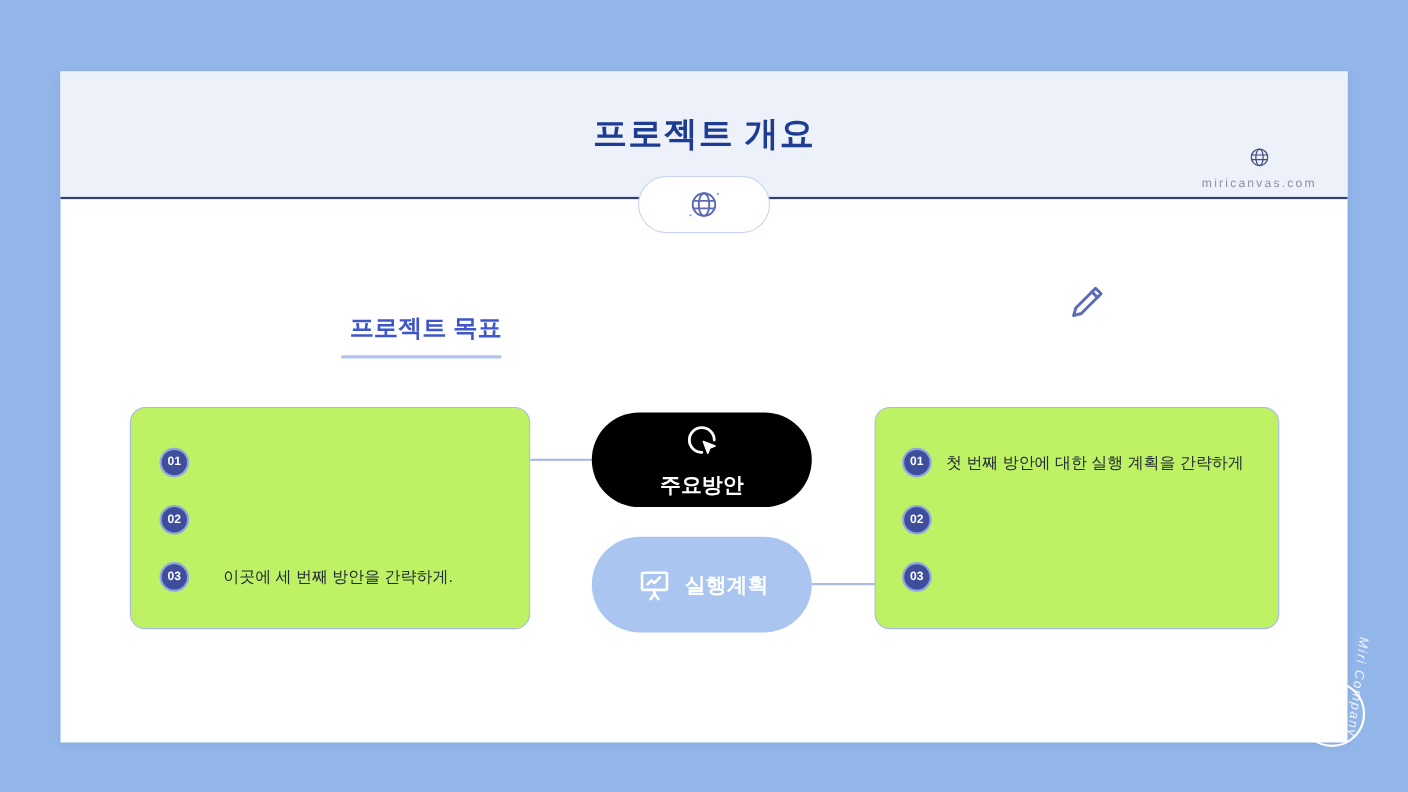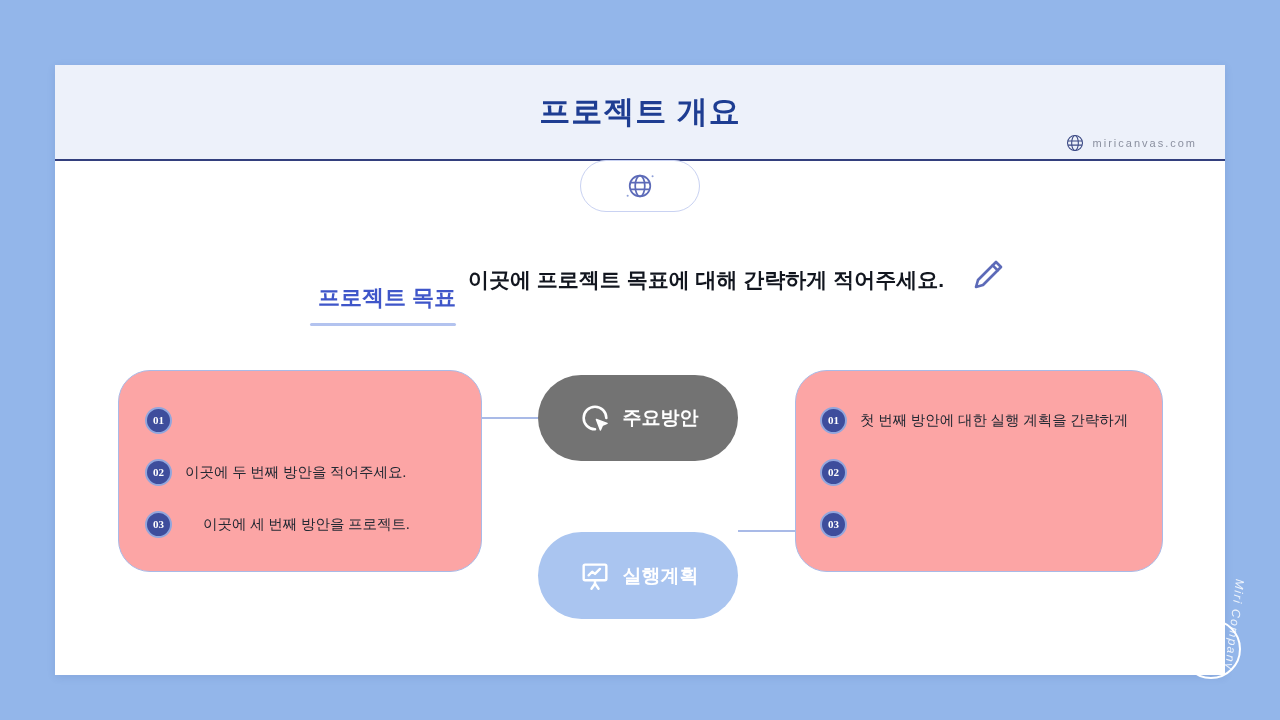--- a/index.html
+++ b/index.html
@@ -9,51 +9,51 @@
     background:#93b6ea;
     font-family:"Liberation Sans", sans-serif;
     overflow:hidden;
   }
   .slide {
     position:absolute; left:55px; top:65px; width:1170px; height:610px;
     background:#ffffff;
     box-shadow:0 2px 8px rgba(40,60,120,0.12);
   }
   .header {
-    position:absolute; left:0; top:0; width:100%; height:96px;
+    position:absolute; left:0; top:0; width:100%; height:116px;
     background:#edf1fa;
     border-bottom:2px solid #333f7d;
     display:flex; align-items:center; justify-content:center;
   }
   .title {
     font-size:31px; font-weight:bold; color:#1e3d92; letter-spacing:1px;
   }
   .site {
     position:absolute; right:28px; top:68px;
     display:flex; align-items:center; gap:8px;
-    color:#8b90a0; font-size:11px; letter-spacing:2px;
+    color:#8b90a0; font-size:11px; letter-spacing:2px;flex-direction:column;
   }
   .badge {
     position:absolute; left:50%; top:121px; transform:translate(-50%,-50%);
     width:120px; height:52px; background:#ffffff;
     border:1.5px solid #c9d2f2; border-radius:28px;
     display:flex; align-items:center; justify-content:center; z-index:3;
   }
   .obj-label-wrap { position:absolute; left:255px; top:218px;text-align:right; }
   .obj-label { font-size:22px; font-weight:bold; color:#3f56c9; white-space:nowrap; }
   .obj-underline { width:146px; height:3px; background:#b3c3ef; margin-top:10px; border-radius:2px; }
   .obj-text {
     position:absolute; left:413px; top:201px;
     font-size:21px; font-weight:bold; color:#12161f; white-space:nowrap;
   }
   .pencil { position:absolute; left:913px; top:190px; width:40px; height:40px; }
 
   .list-box {
-    position:absolute; background:#fca5a5;
-    border:1.5px solid #a9bae7; border-radius:32px;font-family:Liberation Serif, serif;
+    position:absolute; background:#bef264;
+    border:1.5px solid #a9bae7; border-radius:14px;
   }
   .box-left  { left:63px;  top:305px; width:364px; height:202px; }
   .box-right { left:740px; top:305px; width:368px; height:202px; }
   .box-row {
     position:absolute; display:flex; align-items:center; gap:13px; height:28px;
   }
   .box-left  .box-row { left:26px; }
   .box-right .box-row { left:24px; }
   .row1 { top:35px; } .row2 { top:87px; } .row3 { top:139px;gap:31px; }
   .num {
@@ -62,22 +62,22 @@
     color:#ffffff; font-size:11px; font-weight:bold;
     display:flex; align-items:center; justify-content:center; flex:0 0 auto;
   }
   .row-text { font-size:14.5px; color:#232933; font-weight:500; white-space:nowrap; }
 
   .pill {
     position:absolute; left:483px; width:200px; border-radius:44px;
     display:flex; align-items:center; justify-content:center; gap:11px;
     color:#ffffff; font-weight:bold; font-size:19px; z-index:2;
   }
-  .pill-1 { top:310px; height:86px; background:#737373; }
-  .pill-2 { top:423px; height:87px; background:#aac5f0;margin-top:44px; }
+  .pill-1 { top:310px; height:86px; background:#000000;flex-direction:column; }
+  .pill-2 { top:423px; height:87px; background:#aac5f0; }
   .pill-icon { width:34px; height:34px; }
 
   .conn { position:absolute; height:2px; background:#a9bae7; }
   .conn-left  { left:427px; top:352px; width:56px; }
   .conn-right { left:683px; top:465px; width:57px; }
 
   .brand-circle {
     position:absolute; left:1181px; top:619px; width:60px; height:60px;
     border:2.5px solid #ffffff; border-radius:50%;
     display:flex; align-items:center; justify-content:center; z-index:6;
@@ -113,37 +113,35 @@
       <path d="M5.6 11h16.8M5.6 17h16.8"></path>
       <circle cx="25" cy="5.5" r="0.9" fill="#8fa0d8" stroke="none"></circle>
       <circle cx="3.2" cy="22.5" r="0.9" fill="#8fa0d8" stroke="none"></circle>
     </svg>
   </div>
 
   <div class="obj-label-wrap">
     <div class="obj-label">프로젝트 목표</div>
     <div class="obj-underline"></div>
   </div>
-  <div class="obj-text">이곳에 프로젝트 목표에 대해 간략하게 적어주세요.</div>
   <svg class="pencil" viewBox="0 0 24 24" fill="none" stroke="#5c6ab8" stroke-width="1.6" stroke-linecap="round" stroke-linejoin="round">
     <path d="M16.8 4.2l3 3L9 18l-4.2 1.2L6 15z"></path>
     <path d="M14.8 6.2l3 3"></path>
   </svg>
 
   <div class="list-box box-left">
     <div class="box-row row1">
       <div class="num">01</div>
     </div>
     <div class="box-row row2">
       <div class="num">02</div>
-      <div class="row-text">이곳에 두 번째 방안을 적어주세요.</div>
     </div>
     <div class="box-row row3">
       <div class="num">03</div>
-      <div class="row-text">이곳에 세 번째 방안을 프로젝트.</div>
+      <div class="row-text">이곳에 세 번째 방안을 간략하게.</div>
     </div>
   </div>
 
   <div class="conn conn-left"></div>
   <div class="conn conn-right"></div>
 
   <div class="pill pill-1">
     <svg class="pill-icon" viewBox="0 0 24 24" fill="none" stroke="#ffffff" stroke-width="1.8" stroke-linecap="round" stroke-linejoin="round">
       <path d="M20 12a8 8 0 1 0-8 8"></path>
       <path d="M13 13l7.5 2.8-3.3 1.4-1.4 3.3z" fill="#ffffff" stroke-width="1"></path>

